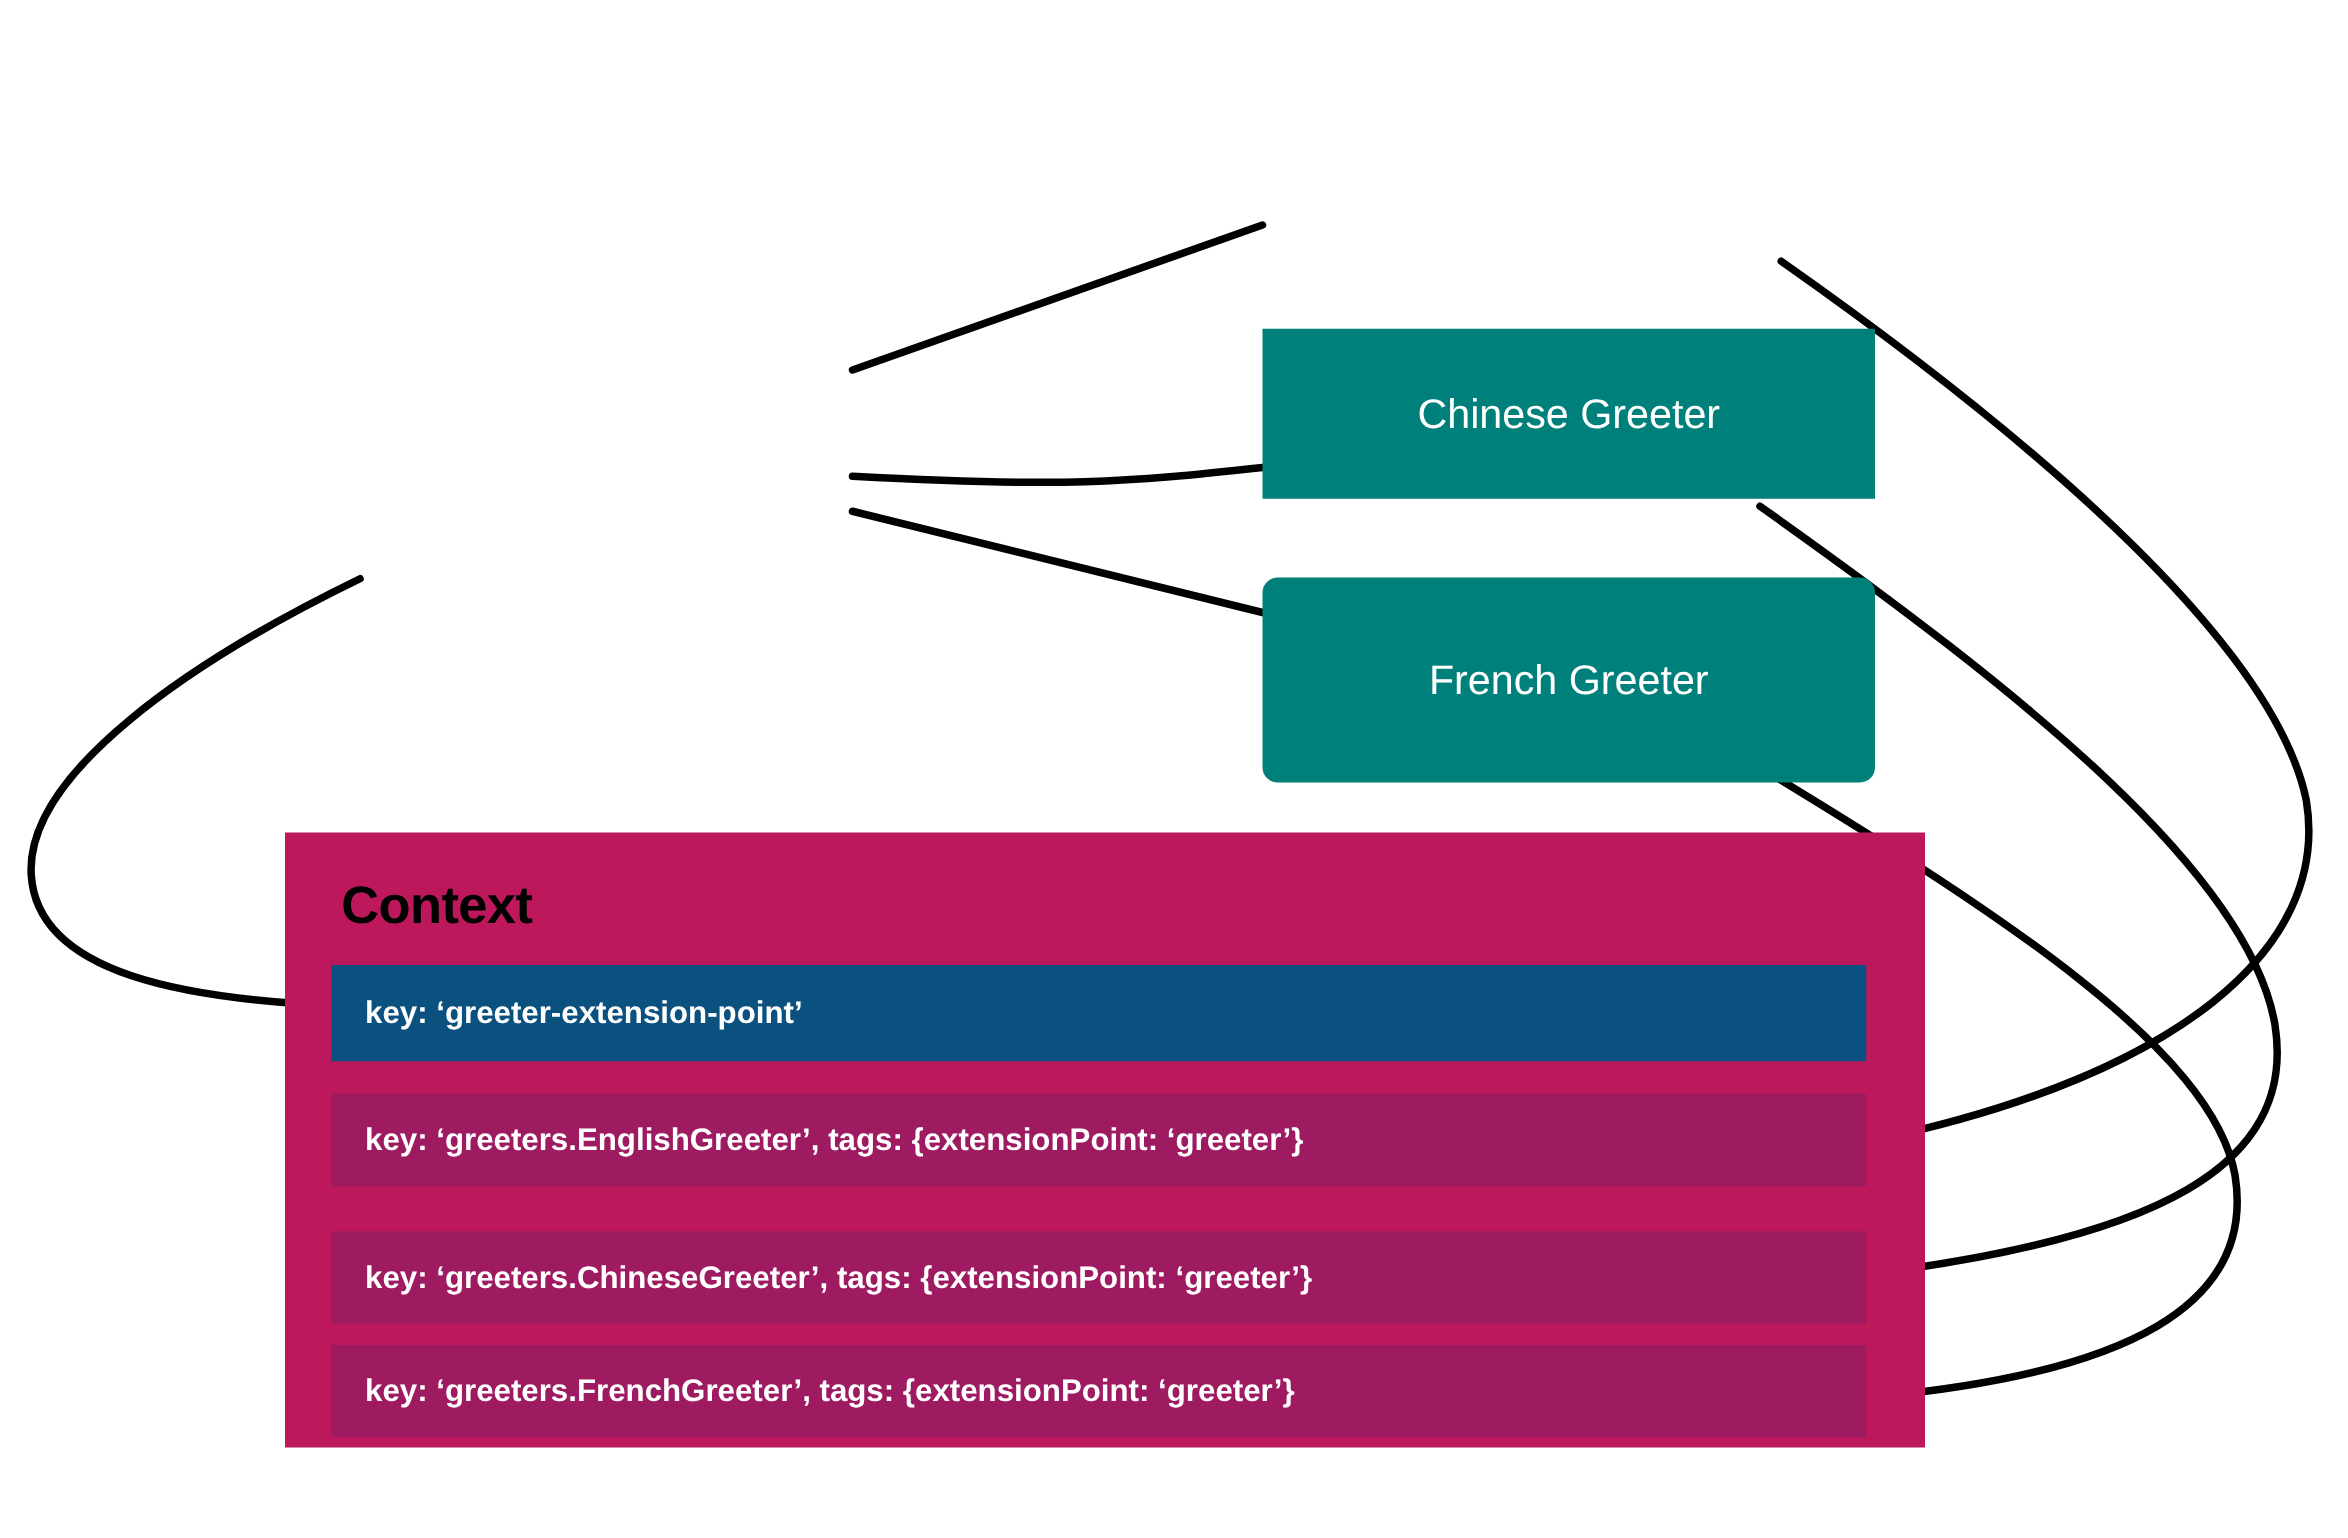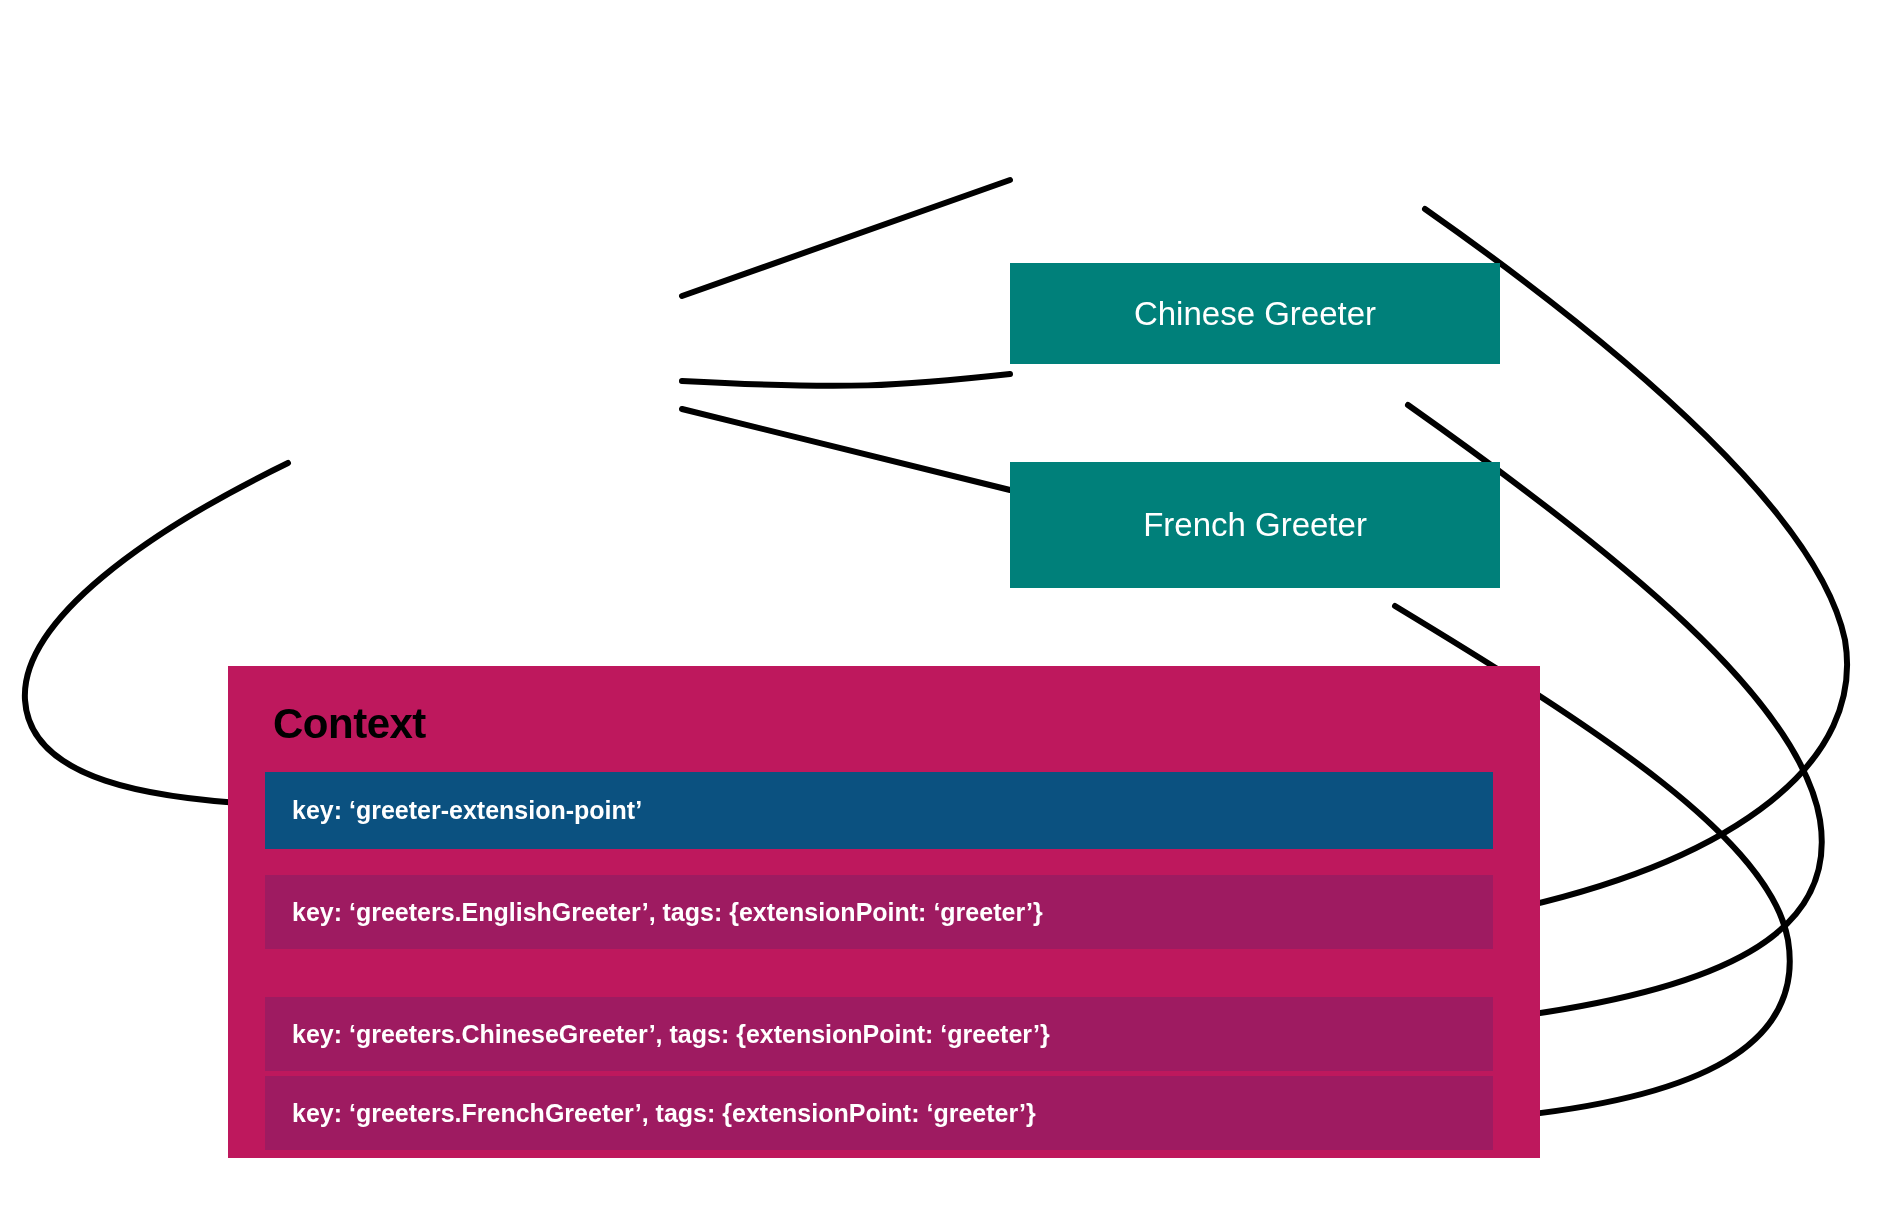--- a/index.html
+++ b/index.html
@@ -46,22 +46,22 @@
   }
   .node-greeter {
     left: 1010px;
     width: 490px;
     height: 162px;
     background: #00807a;
     font-size: 33px;
     z-index: 3;
   }
   .node-greeter.g0 { top: 58px; }
-  .node-greeter.g1 { top: 263px; height: 101px; text-align: center; }
-  .node-greeter.g2 { top: 462px; height: 126px; }
+  .node-greeter.g1 { top: 263px; height: 136px; text-align: center; }
+  .node-greeter.g2 { top: 462px; height: 164px; border-radius: 12px; }
 
   .context-panel {
     position: absolute;
     left: 228px;
     top: 666px;
     width: 1312px;
     height: 492px;
     background: #be185d;
     z-index: 2;
   }
@@ -90,21 +90,21 @@
   .entry.key-entry {
     background: #0b5180;
     top: 106px;
     height: 77px;
   }
   .entry.ext-entry {
     background: #9e1b61;
     height: 74px;
   }
   .entry.e1 { top: 209px; }
-  .entry.e2 { top: 319px; margin-top: 12px; }
+  .entry.e2 { top: 319px; }
   .entry.e3 { top: 410px; }
 
   .edge-path {
     fill: none;
     stroke: #000000;
     stroke-width: 6;
     stroke-linecap: round;
   }
 </style>
 </head>

